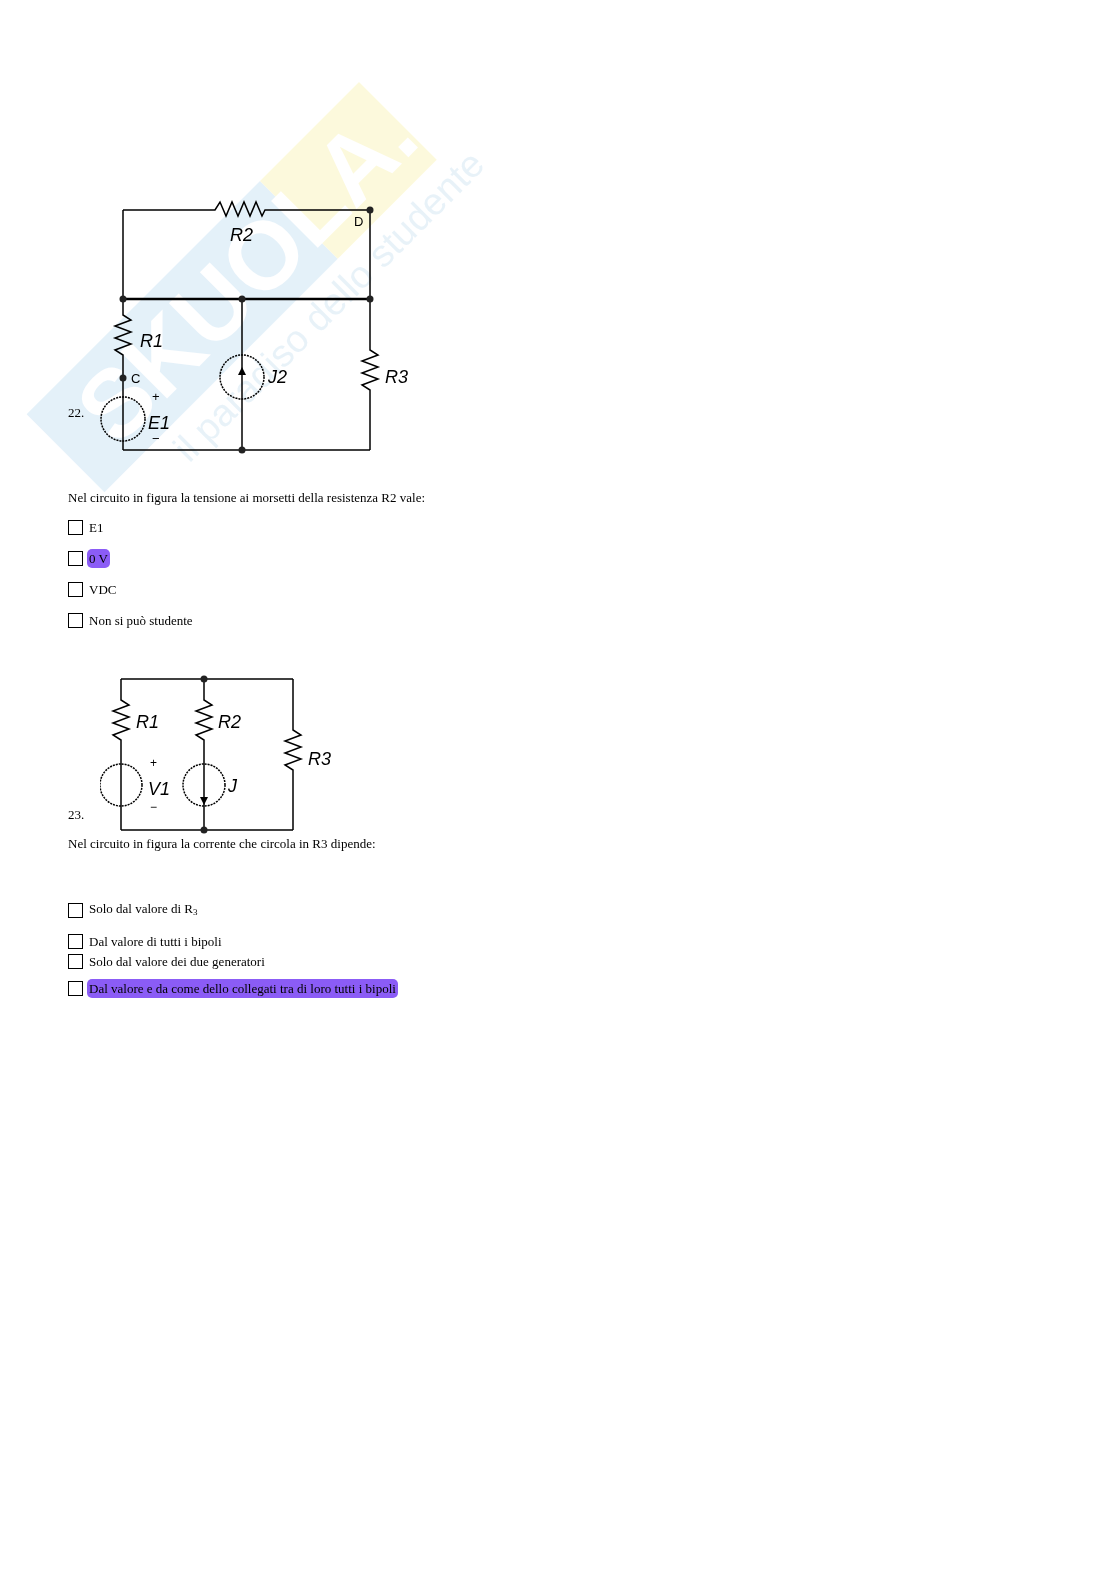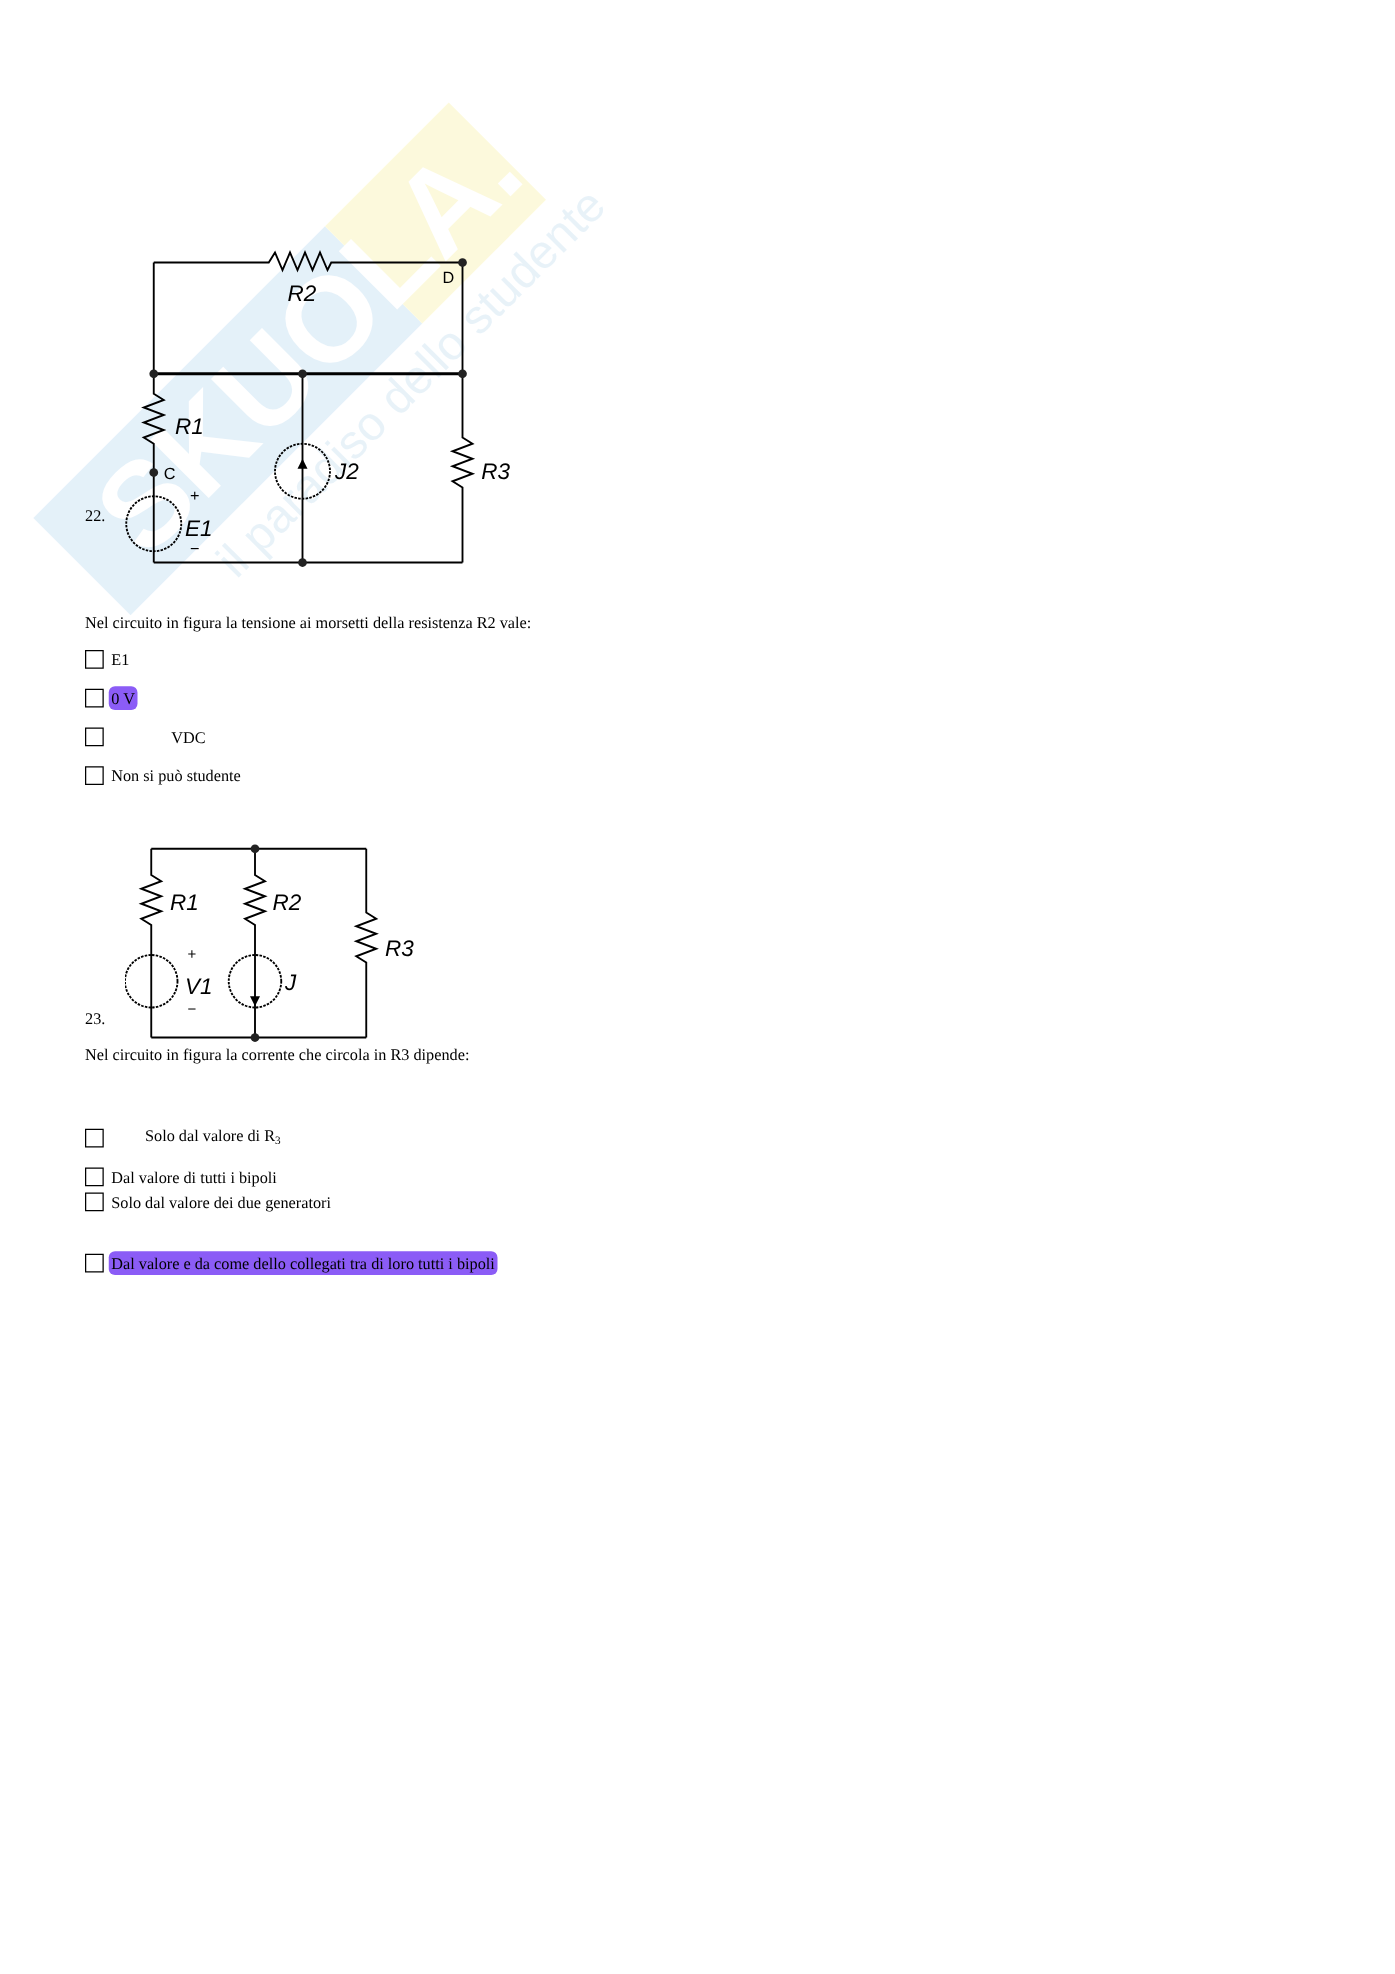--- a/index.html
+++ b/index.html
@@ -78,21 +78,21 @@
 
 <div class="abs" style="left:68px; top:517px;">
   <div class="option" style="margin-bottom:11px;">
     <span class="checkbox"></span>
     <span class="opt-text">E1</span>
   </div>
   <div class="option" style="margin-bottom:11px;">
     <span class="checkbox"></span>
     <span class="opt-text hl">0 V</span>
   </div>
-  <div class="option" style="margin-bottom:11px;gap:48px;">
+  <div class="option" style="margin-bottom:11px;">
     <span class="checkbox"></span>
     <span class="opt-text">VDC</span>
   </div>
   <div class="option">
     <span class="checkbox"></span>
     <span class="opt-text">Non si può studente</span>
   </div>
 </div>
 
 <div class="abs qnum" style="left:68px; top:807px;">23.</div>
@@ -123,29 +123,29 @@
   </g>
   <g font-size="12" fill="#000">
     <text x="50" y="97">+</text>
     <text x="50" y="141">−</text>
   </g>
 </svg>
 
 <div class="abs question" style="left:68px; top:836px;">Nel circuito in figura la corrente che circola in R3 dipende:</div>
 
 <div class="abs" style="left:68px; top:900px;">
-  <div class="option" style="margin-bottom:11px;gap:27px;">
+  <div class="option" style="margin-bottom:11px;">
     <span class="checkbox"></span>
     <span class="opt-text"><span>Solo dal valore di R</span><sub class="small">3</sub></span>
   </div>
   <div class="option" style="">
     <span class="checkbox"></span>
     <span class="opt-text">Dal valore di tutti i bipoli</span>
   </div>
-  <div class="option" style="margin-bottom:29px;">
+  <div class="option" style="margin-bottom:7px;">
     <span class="checkbox"></span>
     <span class="opt-text">Solo dal valore dei due generatori</span>
   </div>
   <div class="option">
     <span class="checkbox"></span>
     <span class="opt-text hl">Dal valore e da come dello collegati tra di loro tutti i bipoli</span>
   </div>
 </div>
 
 </body></html>

